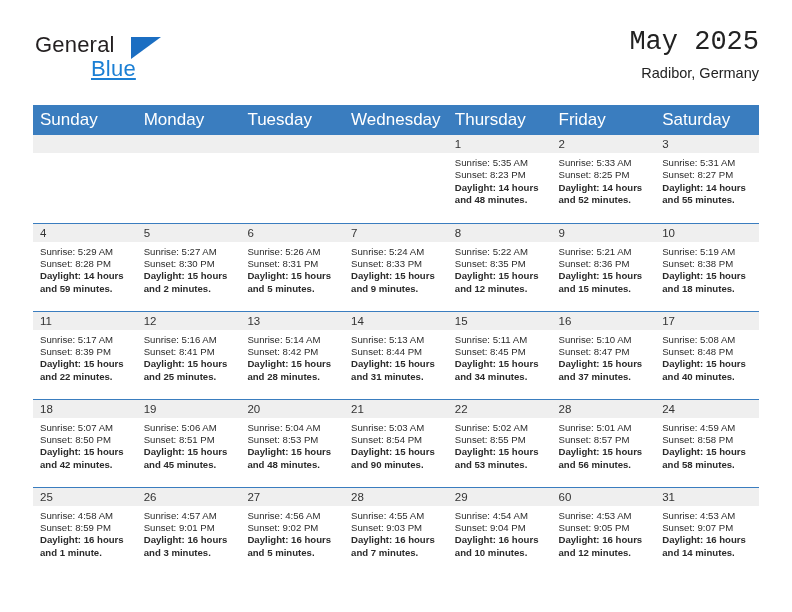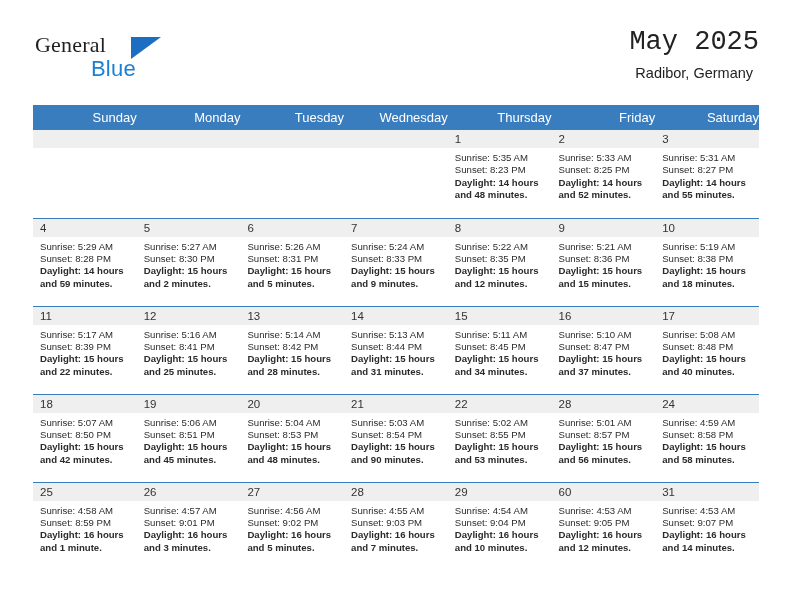--- a/index.html
+++ b/index.html
@@ -36,38 +36,39 @@
     width: 220px;
     height: 62px;
   }
   .logo-general {
     position: absolute;
     left: 2px;
     top: 0px;
     font-size: 22px;
     letter-spacing: .2px;
     color: #231f20;
-    font-family: Liberation Serif, serif;
+    font-family: Liberation Sans, sans-serif;
   }
   .logo-tri {
     position: absolute;
     left: 98px;
     top: 5px;
     width: 0;
     height: 0;
     border-left: 30px solid #1b6ec2;
     border-bottom: 22px solid transparent;
   }
   .logo-blue {
     position: absolute;
     left: 58px;
     top: 24px;
     font-size: 22px;
     letter-spacing: .2px;
     color: #1b7fd4;
+    text-decoration: underline;
   }
 
   .title-block {
     position: absolute;
     right: 0;
     top: 0;
     text-align: right;
   }
   .cal-title {
     font-size: 27px;
@@ -75,40 +76,39 @@
     line-height: 32px;
     white-space: nowrap;
     font-family: Liberation Mono, monospace;
   }
   .cal-sub {
     margin-top: 6px;
     font-size: 14.5px;
     color: #222222;
     line-height: 18px;
     white-space: nowrap;
-    text-align: center;
   }
 
   
   .calendar {
     position: absolute;
     left: 33px;
     top: 105px;
     width: 726px;
     border-collapse: collapse;
     table-layout: fixed;
   }
   .calendar col { width: 103.71px; }
 
   thead th {
     background: #3a7dbf;
     color: #ffffff;
-    font-size: 13px;
+    font-size: 17px;
     font-weight: normal;
-    text-align: right;
+    text-align: left;
     padding: 5px 0 5px 7px;
     height: 19px;
     box-sizing: border-box;
   }
 
   tbody td {
     vertical-align: top;
     padding: 0;
     height: 88px;
     border-top: 1.4px solid #3a7dbf;

